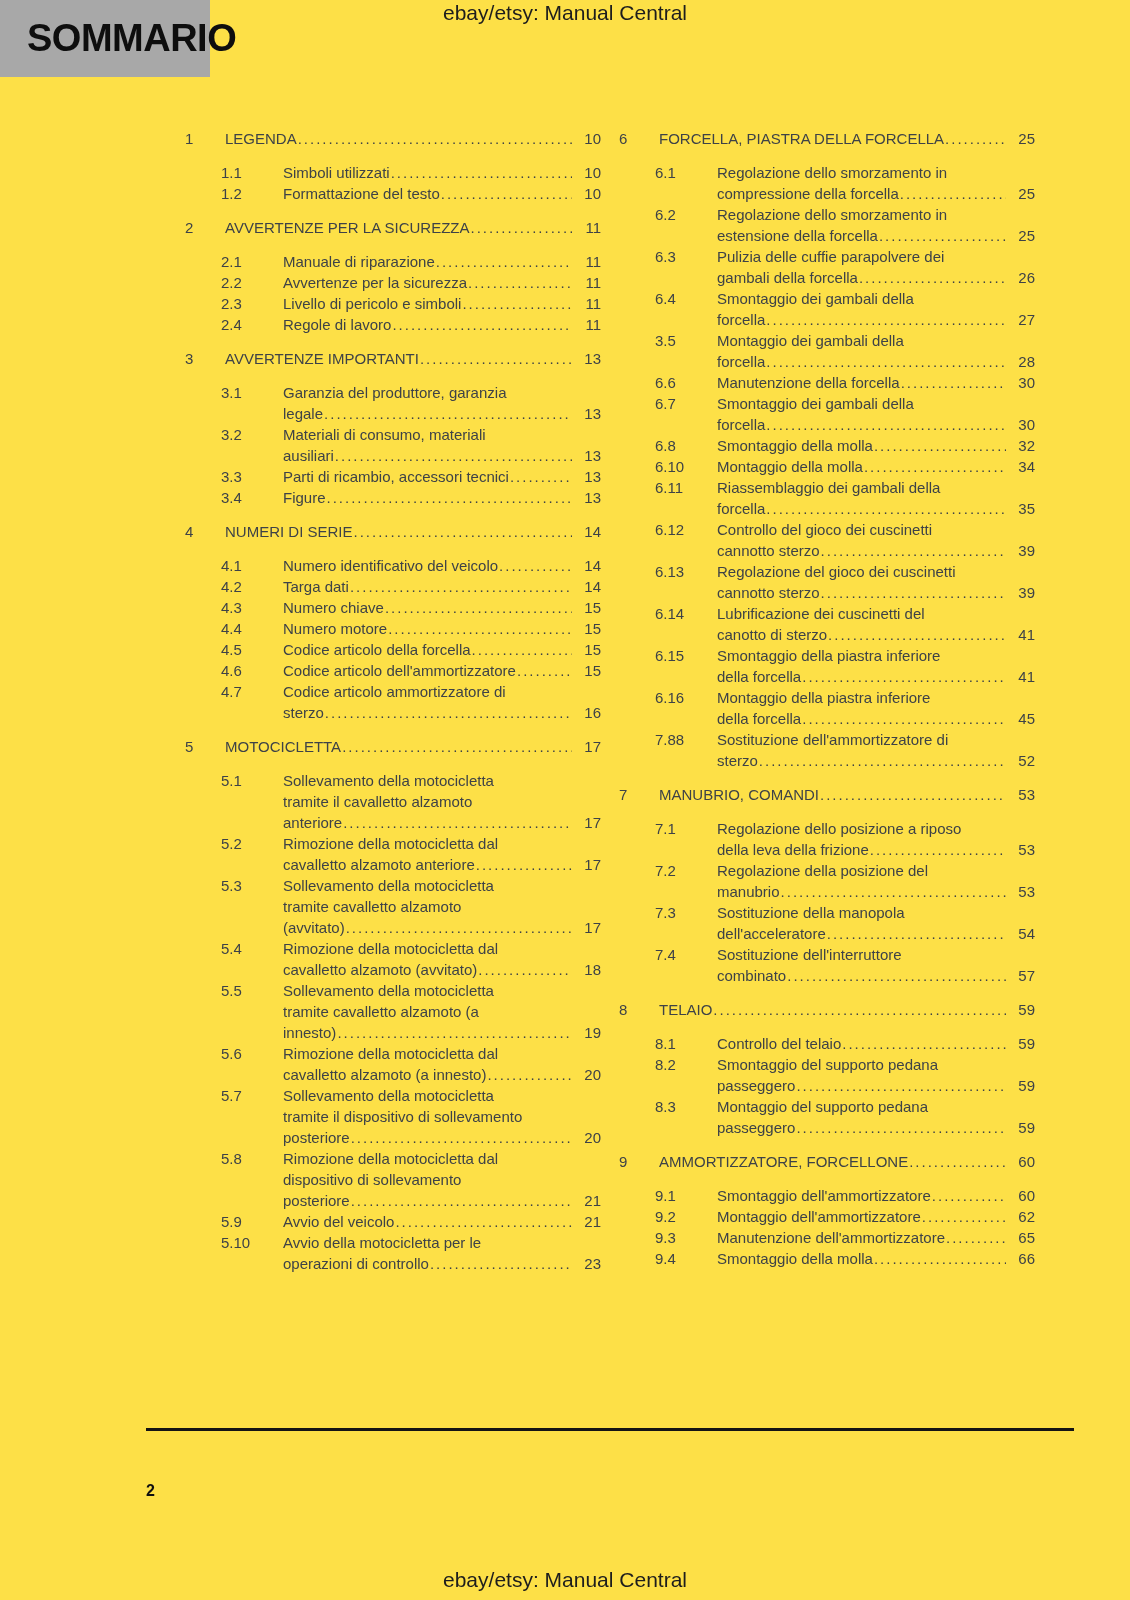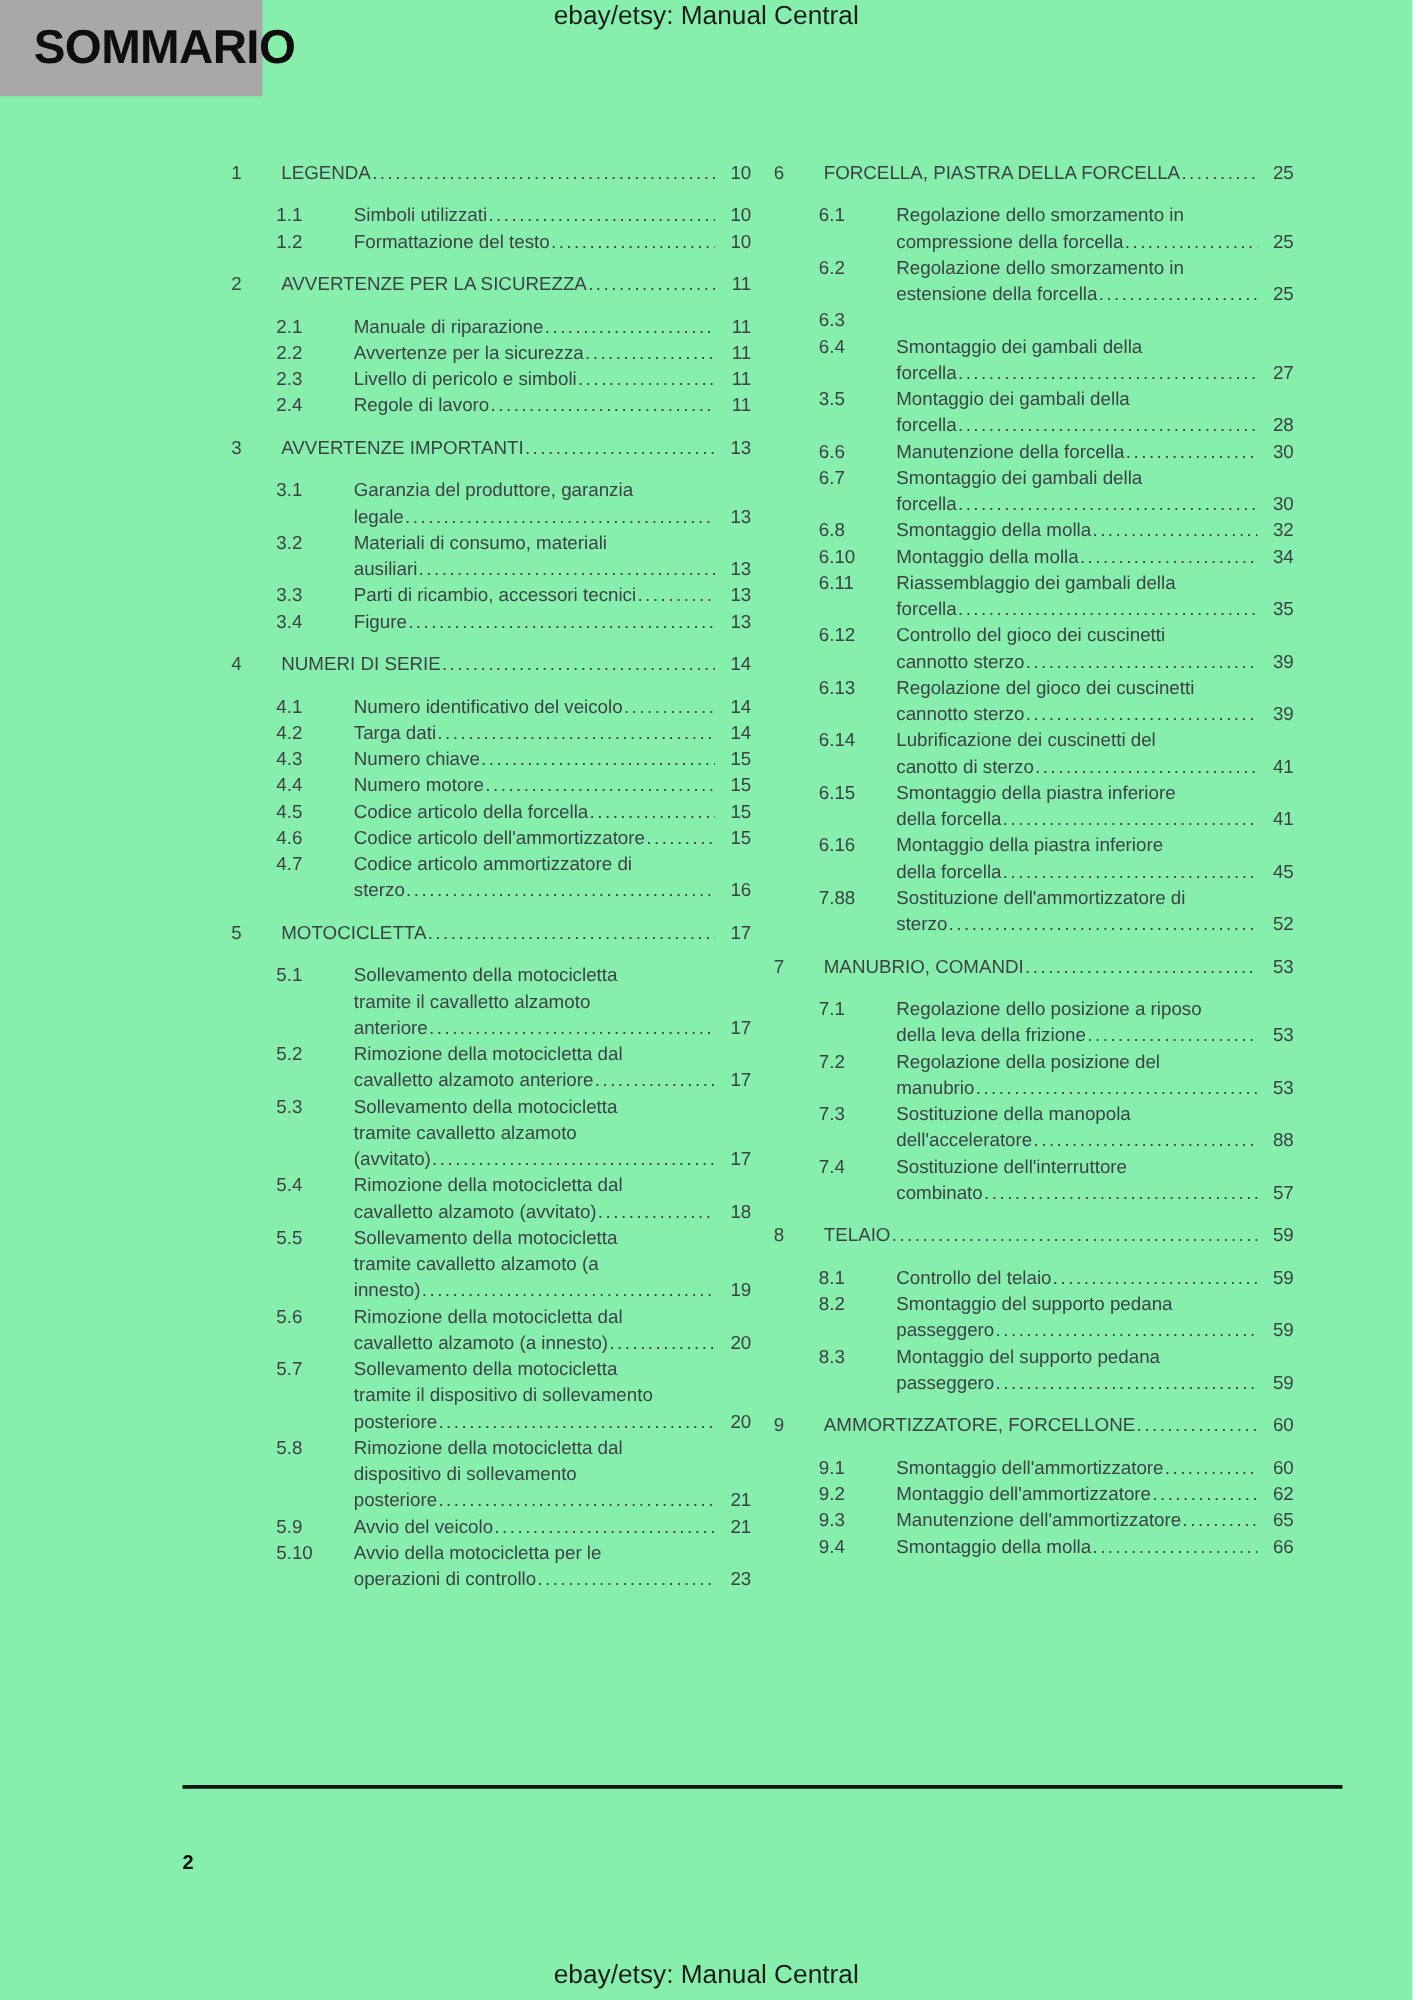--- a/index.html
+++ b/index.html
@@ -1,19 +1,19 @@
 <!DOCTYPE html>
 <html><head>
 <meta charset="utf-8">
 <style>
   html,body{margin:0;padding:0;background:#ffffff;}
   .page{
     position:relative;
     width:1130px;height:1600px;
-    background:#86efac;
+    background:#fde047;
     font-family:"Liberation Sans", sans-serif;
     overflow:hidden;
   }
   .header-title{
     position:absolute;top:1px;left:0;width:100%;
     text-align:center;font-size:21px;color:#1d1d1d;
   }
   .section-label-box{
     position:absolute;left:0;top:0;width:210px;height:77px;
     background:#a8a8a8;display:flex;align-items:center;
@@ -435,20 +435,28 @@
           <div class="line">Regolazione dello smorzamento in</div>
           <div class="lastline">
             <span class="txt">estensione della forcella</span>
             <span class="dots"></span>
             <span class="pagenum">25</span>
           </div>
         </div>
       </div>
       <div class="entry sub">
         <span class="num">6.3</span>
+        <div class="body">
+          <div class="line">Pulizia delle cuffie parapolvere dei</div>
+          <div class="lastline">
+            <span class="txt">gambali della forcella</span>
+            <span class="dots"></span>
+            <span class="pagenum">26</span>
+          </div>
+        </div>
       </div>
       <div class="entry sub">
         <span class="num">6.4</span>
         <div class="body">
           <div class="line">Smontaggio dei gambali della</div>
           <div class="lastline">
             <span class="txt">forcella</span>
             <span class="dots"></span>
             <span class="pagenum">27</span>
           </div>
@@ -615,21 +623,21 @@
           </div>
         </div>
       </div>
       <div class="entry sub">
         <span class="num">7.3</span>
         <div class="body">
           <div class="line">Sostituzione della manopola</div>
           <div class="lastline">
             <span class="txt">dell'acceleratore</span>
             <span class="dots"></span>
-            <span class="pagenum">88</span>
+            <span class="pagenum">54</span>
           </div>
         </div>
       </div>
       <div class="entry sub">
         <span class="num">7.4</span>
         <div class="body">
           <div class="line">Sostituzione dell'interruttore</div>
           <div class="lastline">
             <span class="txt">combinato</span>
             <span class="dots"></span>

